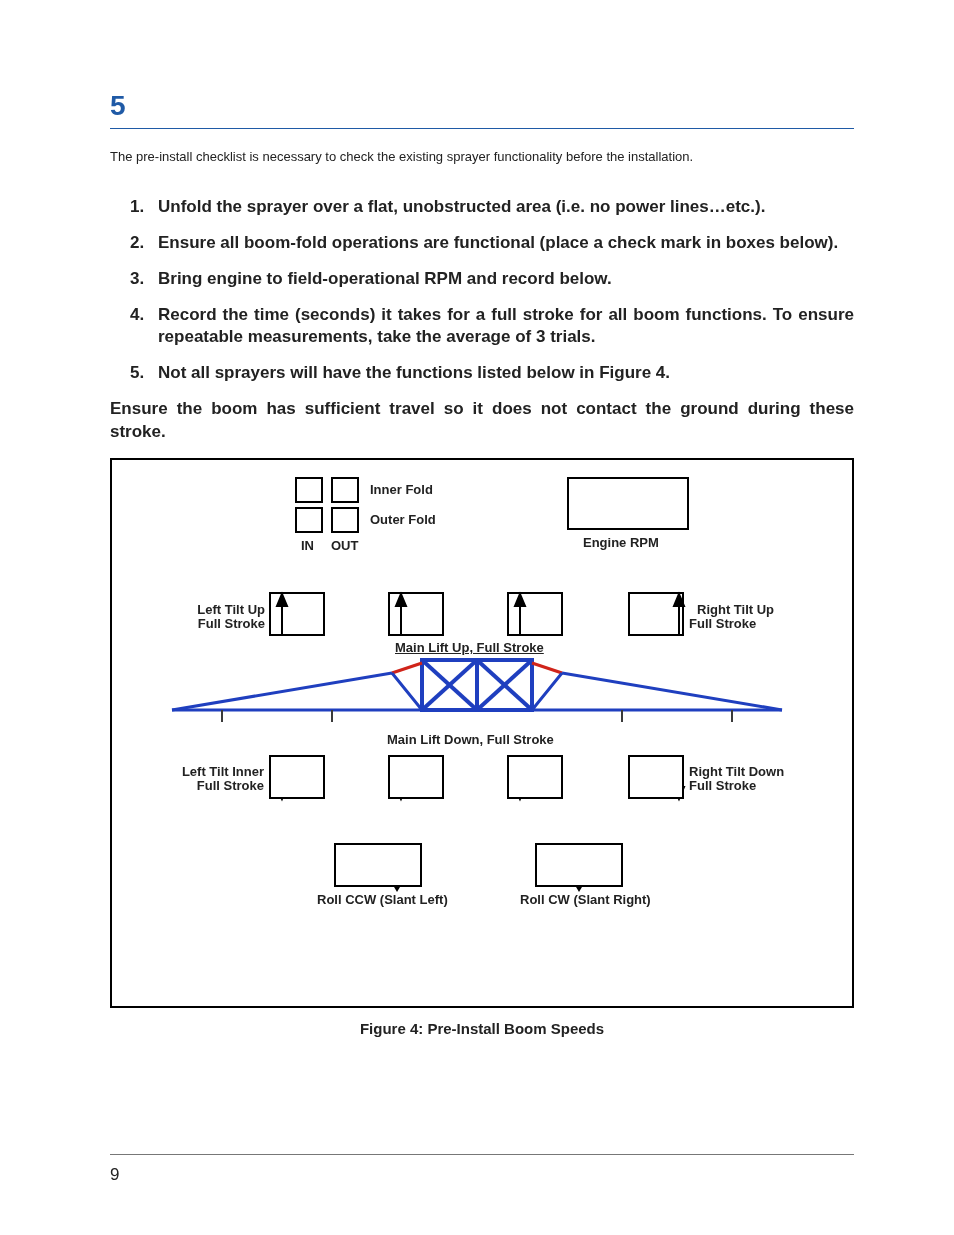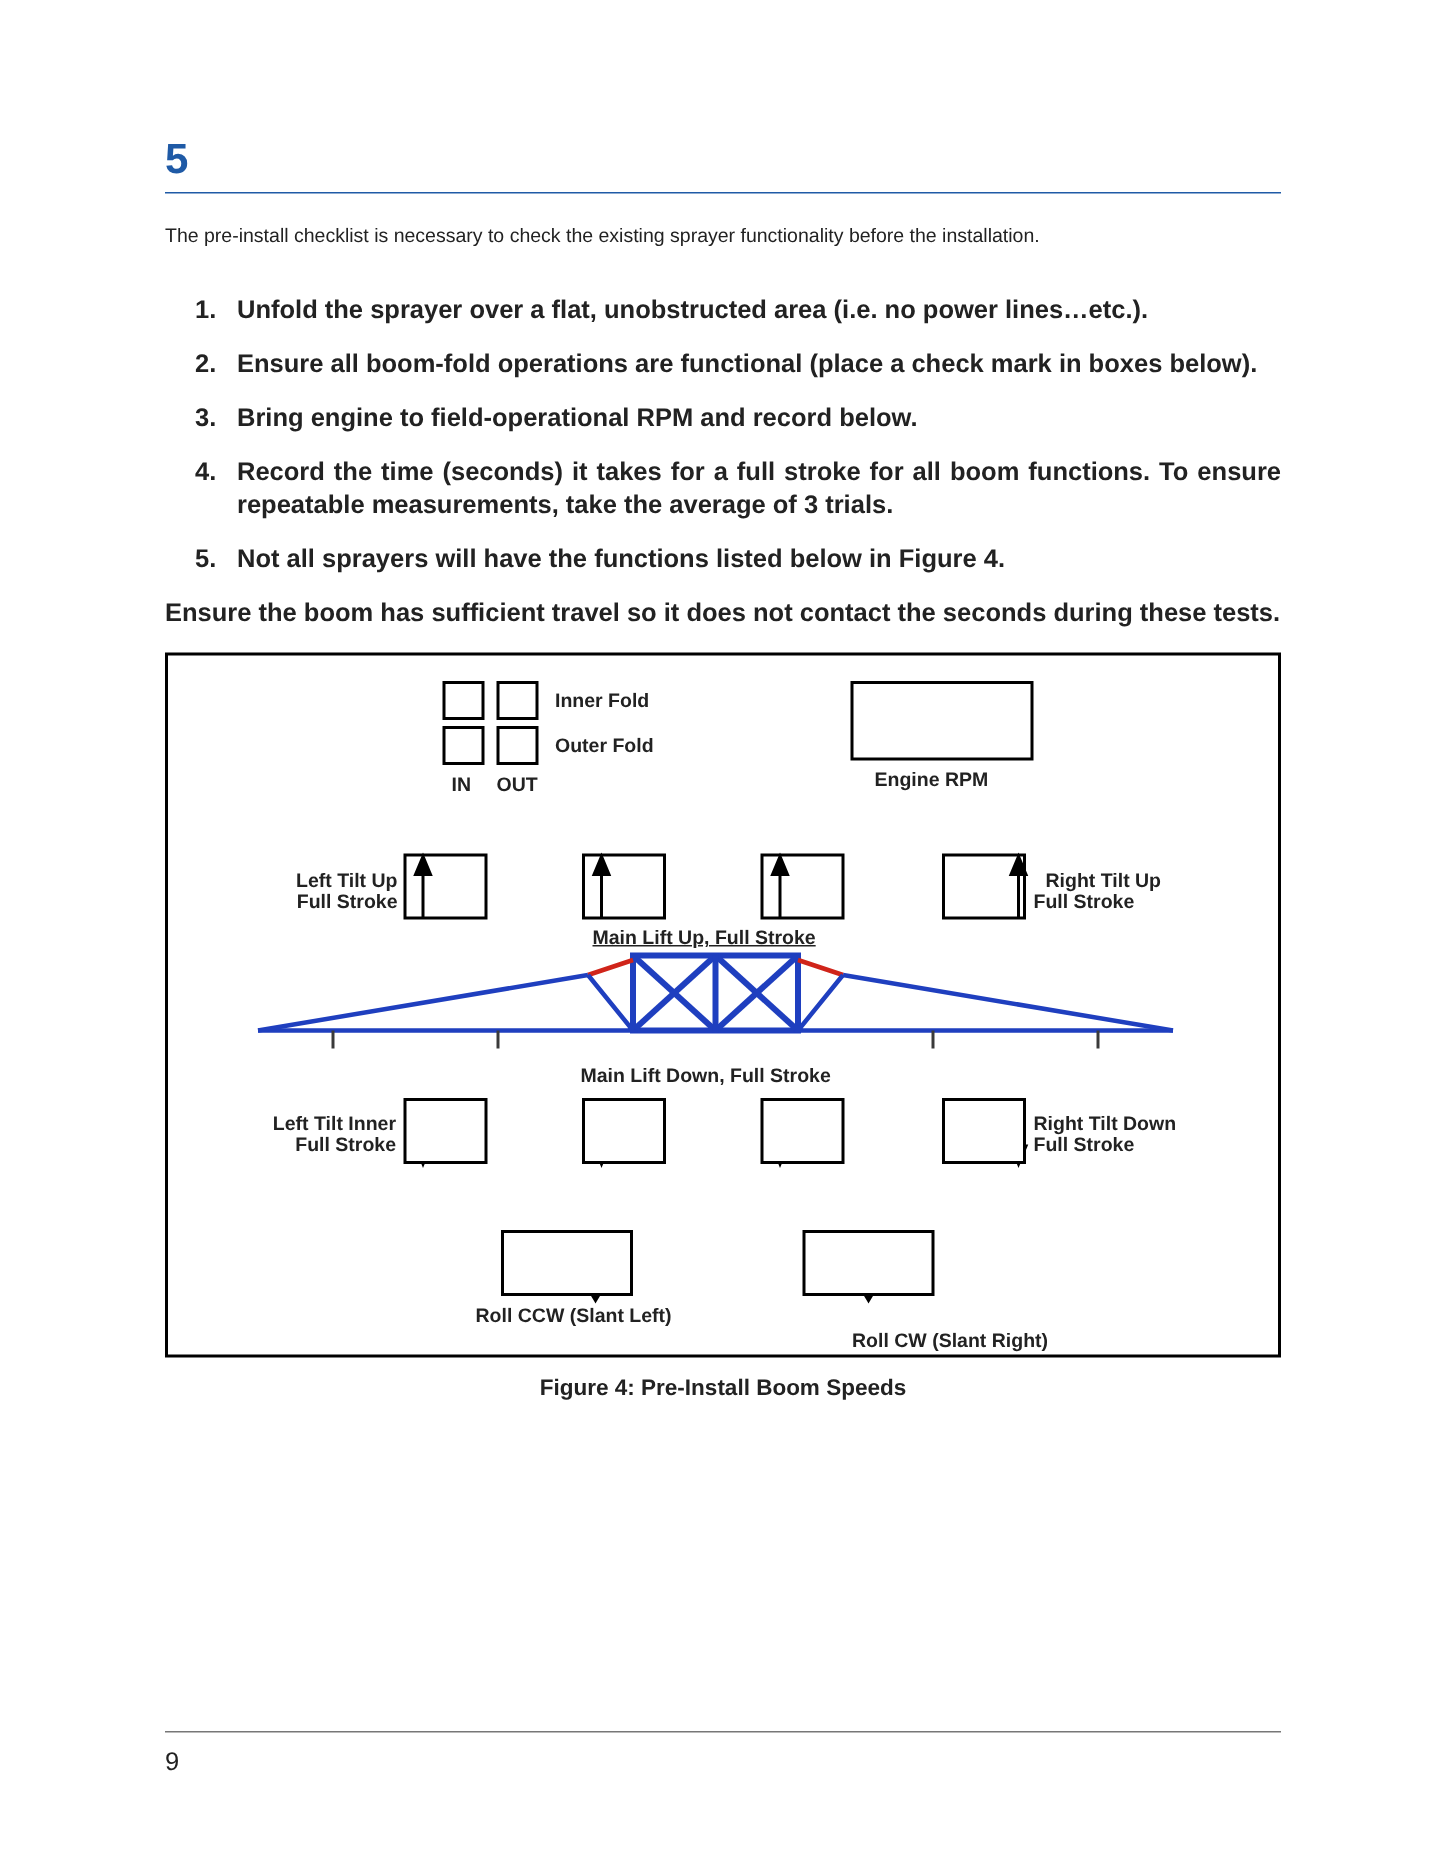--- a/index.html
+++ b/index.html
@@ -74,21 +74,21 @@
   .warn-text{
     font-weight:700;
     font-size:17px;
     line-height:1.35;
     text-align:justify;
     margin:0 0 14px 0;
   }
   .figure{
     border:2px solid #000;
     width:100%;
-    height:470px;
+    height:550px;
     position:relative;
     font-family:Arial,sans-serif;
     font-size:13px;
     overflow:hidden;
   }
   .lbl{position:absolute;font-weight:700;font-size:13px;white-space:nowrap;}
   .box{position:absolute;border:2px solid #000;background:#fff;}
   .caption{
     text-align:center;
     font-weight:700;
@@ -119,21 +119,21 @@
   <ol class="checklist">
     <li>Unfold the sprayer over a flat, unobstructed area (i.e. no power lines…etc.).</li>
     <li>Ensure all boom-fold operations are functional (place a check mark in boxes below).</li>
     <li>Bring engine to field-operational RPM and record below.</li>
     <li>Record the time (seconds) it takes for a full stroke for all boom functions.  To ensure repeatable measurements, take the average of 3 trials.</li>
     <li>
       <span>Not all sprayers will have the functions listed below in </span><b>Figure 4</b><span>.</span>
     </li>
   </ol>
 
-  <p class="warn-text">Ensure the boom has sufficient travel so it does not contact the seconds during these tests.</p>
+  <p class="warn-text">Ensure the boom has sufficient travel so it does not contact the ground during these stroke.</p>
 
   <div class="figure">
 
     <div class="box" style="left:183px;top:17px;width:28px;height:26px;"></div>
     <div class="box" style="left:219px;top:17px;width:28px;height:26px;"></div>
     <div class="box" style="left:183px;top:47px;width:28px;height:26px;"></div>
     <div class="box" style="left:219px;top:47px;width:28px;height:26px;"></div>
     <span class="lbl" style="left:258px;top:22px;">Inner Fold</span>
     <span class="lbl" style="left:258px;top:52px;">Outer Fold</span>
     <span class="lbl" style="left:189px;top:78px;">IN</span>
@@ -224,21 +224,21 @@
     <div class="box" style="left:395px;top:295px;width:56px;height:44px;"></div>
 
     <div class="box" style="left:516px;top:295px;width:56px;height:44px;"></div>
     <span class="lbl" style="left:577px;top:304px;">Right Tilt  Down</span>
     <span class="lbl" style="left:577px;top:318px;">Full Stroke</span>
 
     <div class="box" style="left:222px;top:383px;width:88px;height:44px;"></div>
     <span class="lbl" style="left:205px;top:432px;">Roll CCW (Slant Left)</span>
 
     <div class="box" style="left:423px;top:383px;width:88px;height:44px;"></div>
-    <span class="lbl" style="left:408px;top:449px;margin-left:48px;">Roll CW (Slant Right)</span>
+    <span class="lbl" style="left:408px;top:432px;">Roll CW (Slant Right)</span>
   </div>
 
   <p class="caption">Figure 4: Pre-Install Boom Speeds</p>
 
   <hr class="footer-rule">
   <p class="page-number">9</p>
 
 </div>
 
 </body></html>

